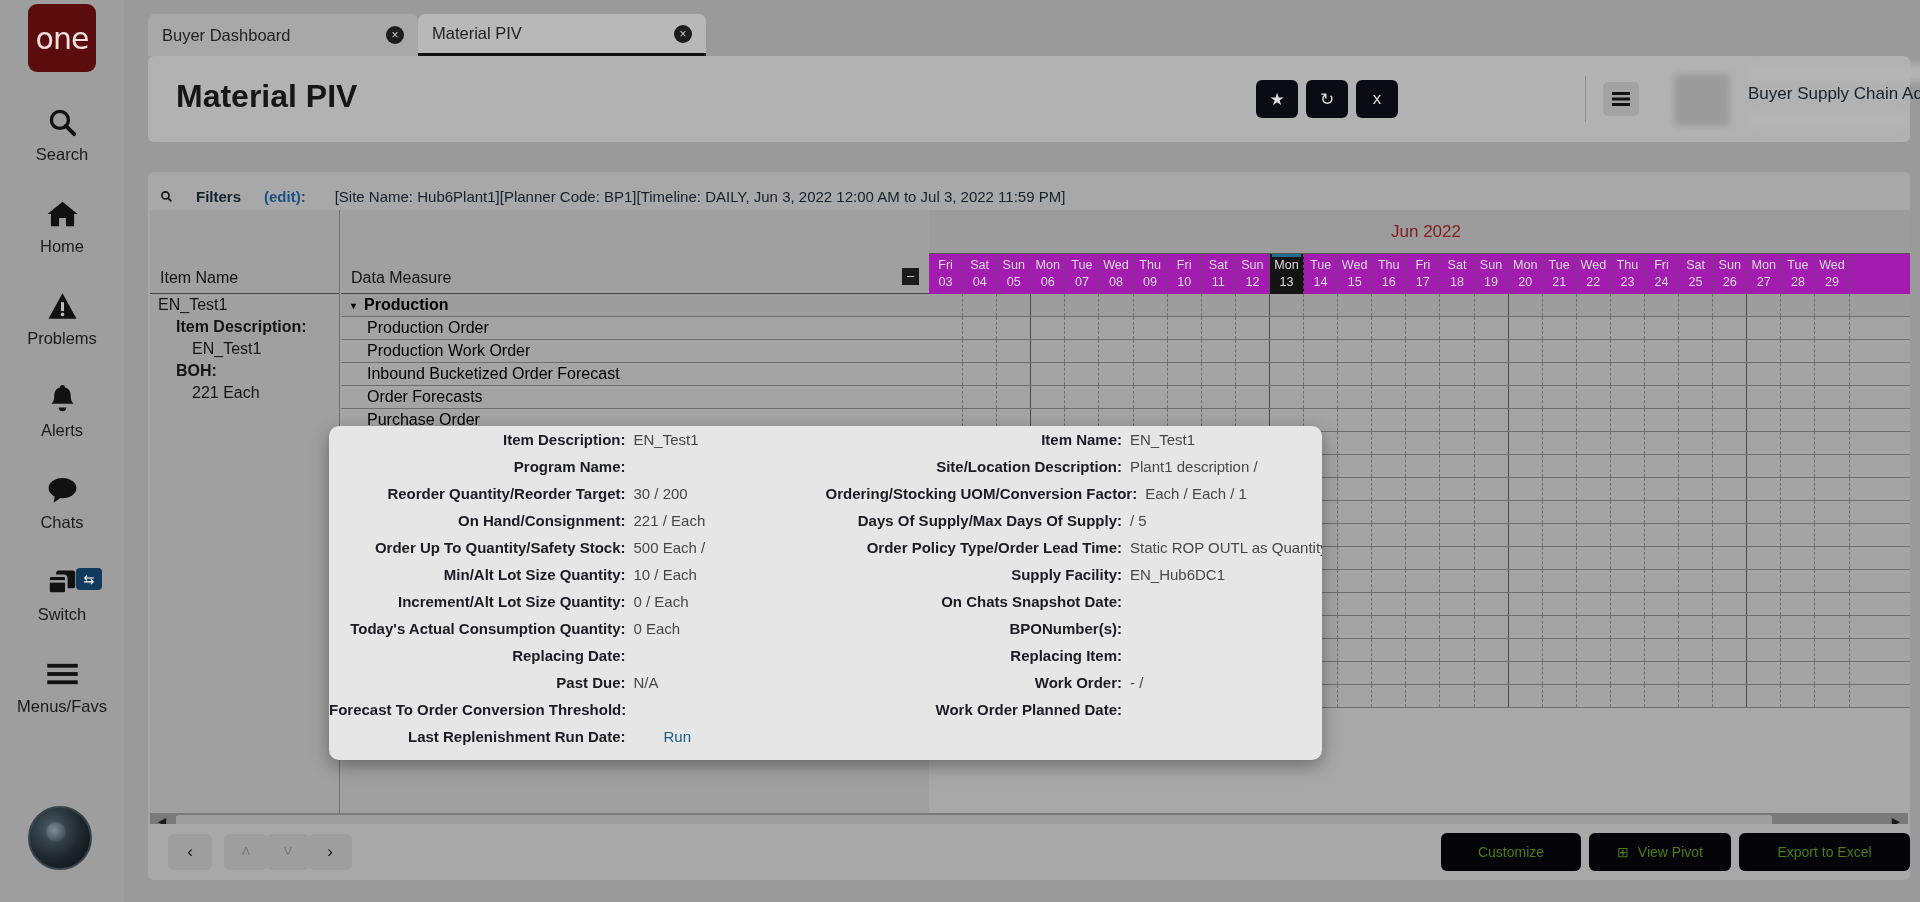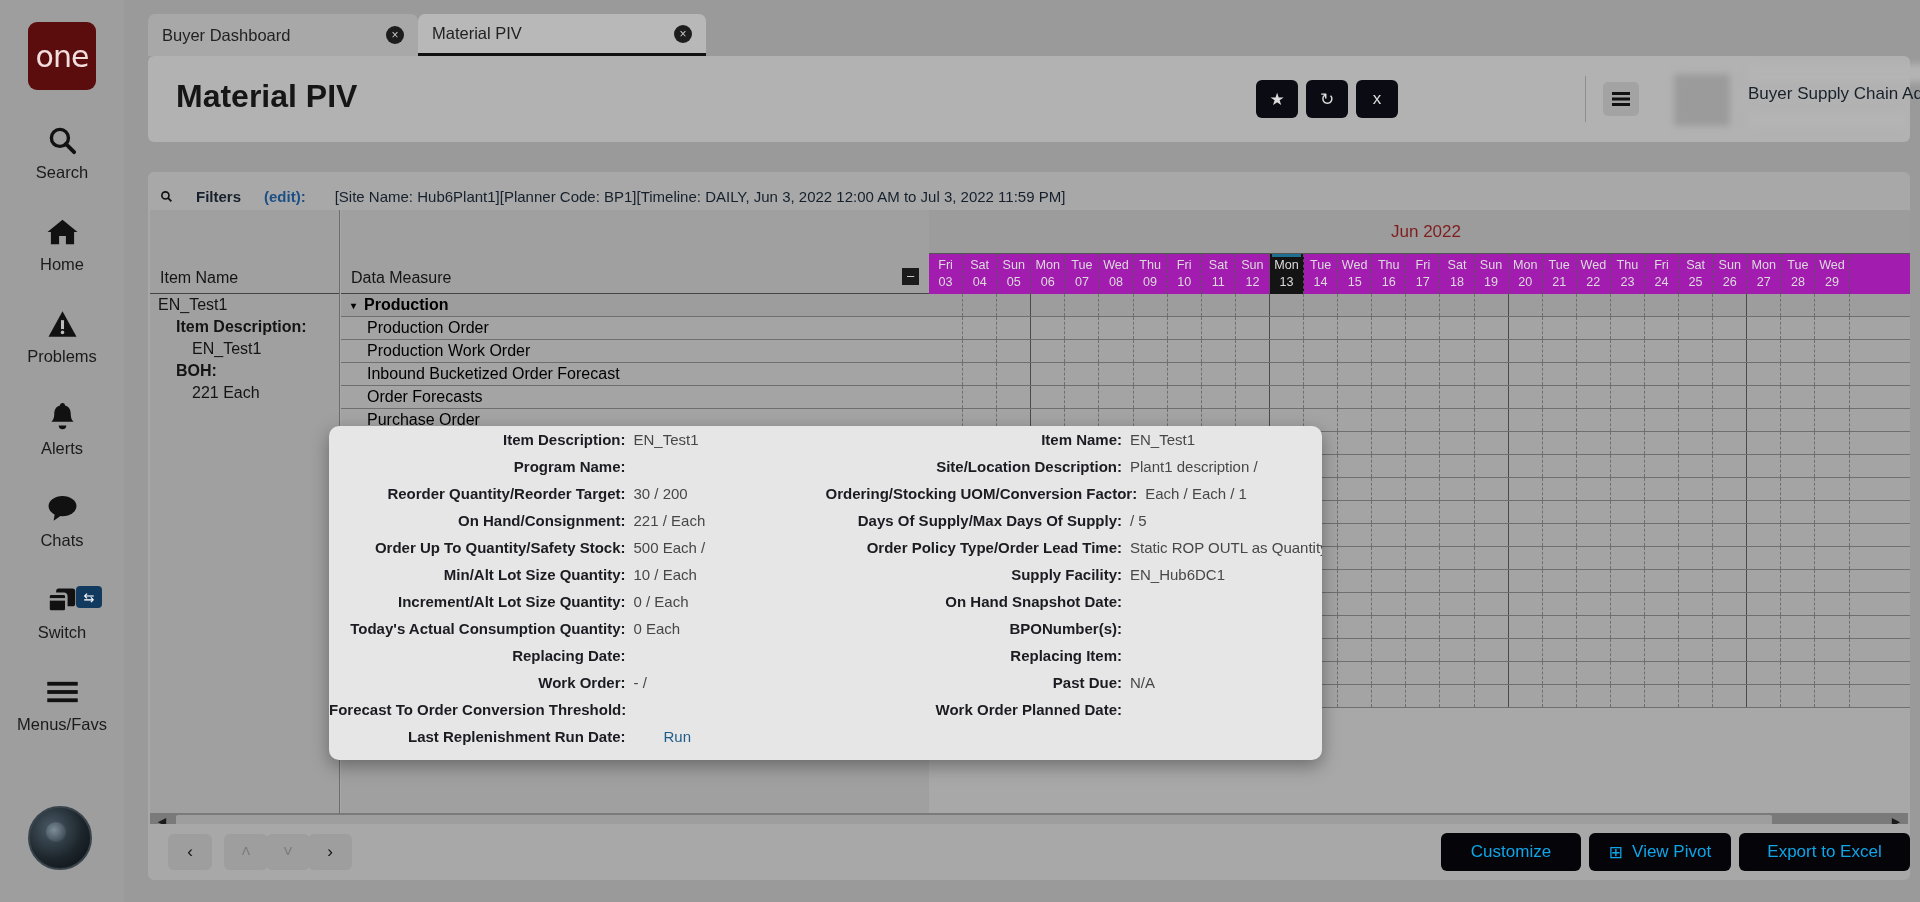--- a/index.html
+++ b/index.html
@@ -8,21 +8,21 @@
     font-family:"Liberation Sans", sans-serif;
     background:#9a9a9a;
   }
   
   #rail {
     position:absolute; left:0; top:0; width:124px; height:902px;
     background:#9e9e9e;
     display:flex; flex-direction:column; align-items:center;
   }
   #logo {
-    width:68px; height:68px; margin-top:22px; border-radius:9px;
+    width:68px; height:68px; margin-top:4px; border-radius:9px;
     background:#5b0d0d; display:flex; align-items:center; justify-content:center;
   }
   #logo span { color:#f3dede; font-size:30px; letter-spacing:-1px; font-family:"DejaVu Sans", sans-serif;}
   .rail-item {
     margin-top:30px; width:124px; display:flex; flex-direction:column;
     align-items:center; cursor:pointer; position:relative;
   }
   .rail-item .ic { height:40px; display:flex; align-items:center; justify-content:center; color:#111; }
   .rail-item .lbl { font-size:16.5px; color:#1b1b1b; margin-top:3px; }
   .switch-badge{
@@ -116,22 +116,22 @@
   
   #hscroll{ position:absolute; left:2px; bottom:1px; width:1758px; height:16px; background:#7a7a7a; }
   #hthumb{ position:absolute; left:26px; top:2px; width:1596px; height:12px; background:#9e9e9e; border-radius:2px;}
   .sarrow{position:absolute;top:0;width:24px;height:16px;color:#1b1b1b;font-size:11px;text-align:center;line-height:16px;}
   
   #footer{ position:absolute; left:148px; top:824px; width:1762px; height:56px; background:#a8a8a8;
            border-radius:0 0 6px 6px; }
   .navbtn{ position:absolute; top:10px; width:44px; height:36px; background:#9e9e9e; border-radius:6px;
            display:flex;align-items:center;justify-content:center;cursor:pointer;font-size:17px;color:#111;}
   .navbtn.dim{color:#7d7d7d;}
-  .footbtn{ position:absolute; top:9px; height:38px; background:#050509; border-radius:6px; color:#0ea5e9;
-            font-size:17px; display:flex; align-items:center; justify-content:center; gap:9px; cursor:pointer; }
+  .footbtn{ position:absolute; top:9px; height:38px; background:#050509; border-radius:6px; color:#4d7c0f;
+            font-size:14px; display:flex; align-items:center; justify-content:center; gap:9px; cursor:pointer; }
   
   #modal{
     position:absolute; left:329px; top:426px; width:993px; height:334px;
     background:#e6e6e6; border-radius:10px; box-shadow:0 6px 18px rgba(0,0,0,.35);
     z-index:10; overflow:hidden;
   }
   .mrow{ display:flex; height:27px; align-items:center; }
   .mcol{ display:flex; width:50%; align-items:baseline; }
   .mlbl{ flex:1; text-align:right; font-size:15px; font-weight:bold; color:#1b1b22; white-space:nowrap; }
   .mval{ width:200px; padding-left:8px; font-size:15px; color:#474747; white-space:nowrap; overflow:hidden; }
@@ -1078,21 +1078,21 @@
           <div class="mlbl">Supply Facility:</div>
           <div class="mval">EN_Hub6DC1</div>
         </div>
       </div>
       <div class="mrow">
         <div class="mcol">
           <div class="mlbl">Increment/Alt Lot Size Quantity:</div>
           <div class="mval">0 /   Each</div>
         </div>
         <div class="mcol">
-          <div class="mlbl">On Hand Snapshot Date:</div>
+          <div class="mlbl">On Chats Snapshot Date:</div>
           <div class="mval"></div>
         </div>
       </div>
       <div class="mrow">
         <div class="mcol">
           <div class="mlbl">Today's Actual Consumption Quantity:</div>
           <div class="mval">0 Each</div>
         </div>
         <div class="mcol">
           <div class="mlbl">BPONumber(s):</div>
@@ -1104,27 +1104,27 @@
           <div class="mlbl">Replacing Date:</div>
           <div class="mval"></div>
         </div>
         <div class="mcol">
           <div class="mlbl">Replacing Item:</div>
           <div class="mval"></div>
         </div>
       </div>
       <div class="mrow">
         <div class="mcol">
+          <div class="mlbl">Past Due:</div>
+          <div class="mval">N/A</div>
+        </div>
+        <div class="mcol">
           <div class="mlbl">Work Order:</div>
           <div class="mval">-  /</div>
         </div>
-        <div class="mcol">
-          <div class="mlbl">Past Due:</div>
-          <div class="mval">N/A</div>
-        </div>
       </div>
       <div class="mrow">
         <div class="mcol">
           <div class="mlbl">Forecast To Order Conversion Threshold:</div>
           <div class="mval"></div>
         </div>
         <div class="mcol">
           <div class="mlbl">Work Order Planned Date:</div>
           <div class="mval"></div>
         </div>

